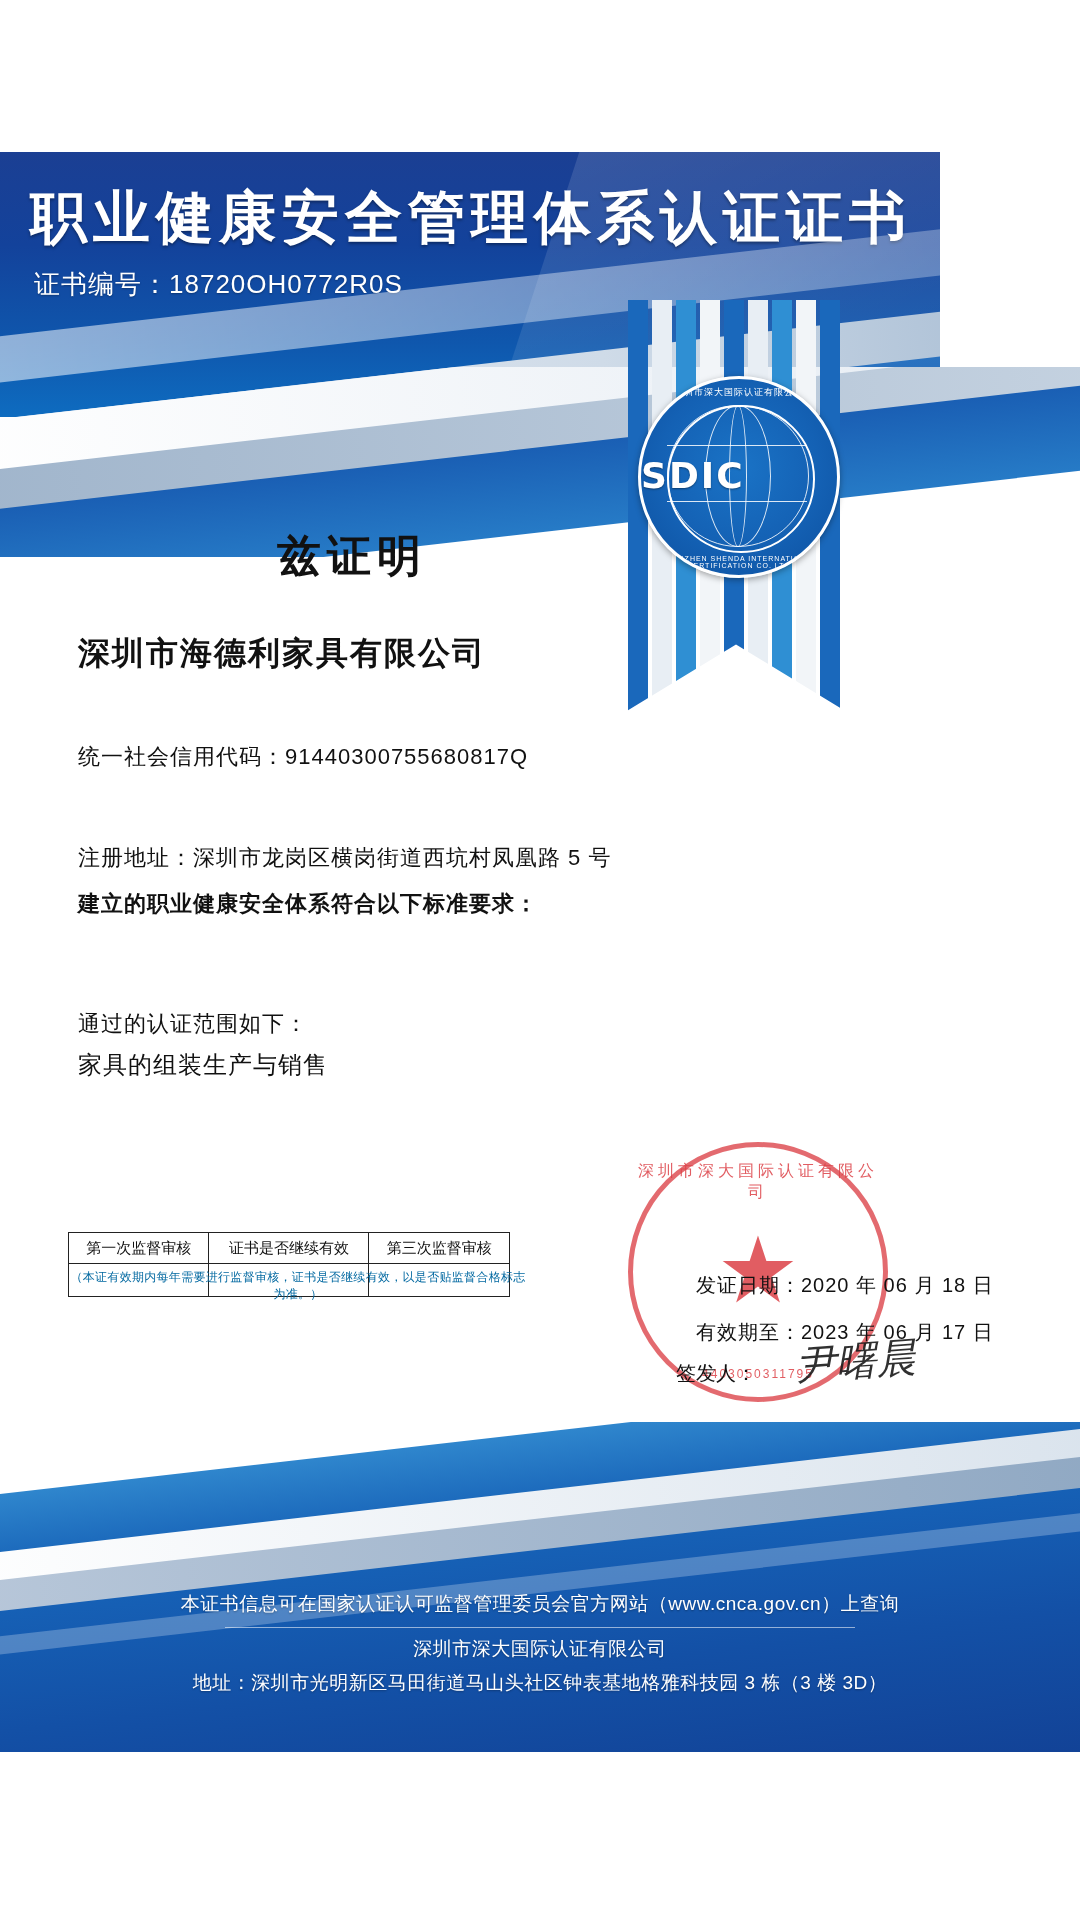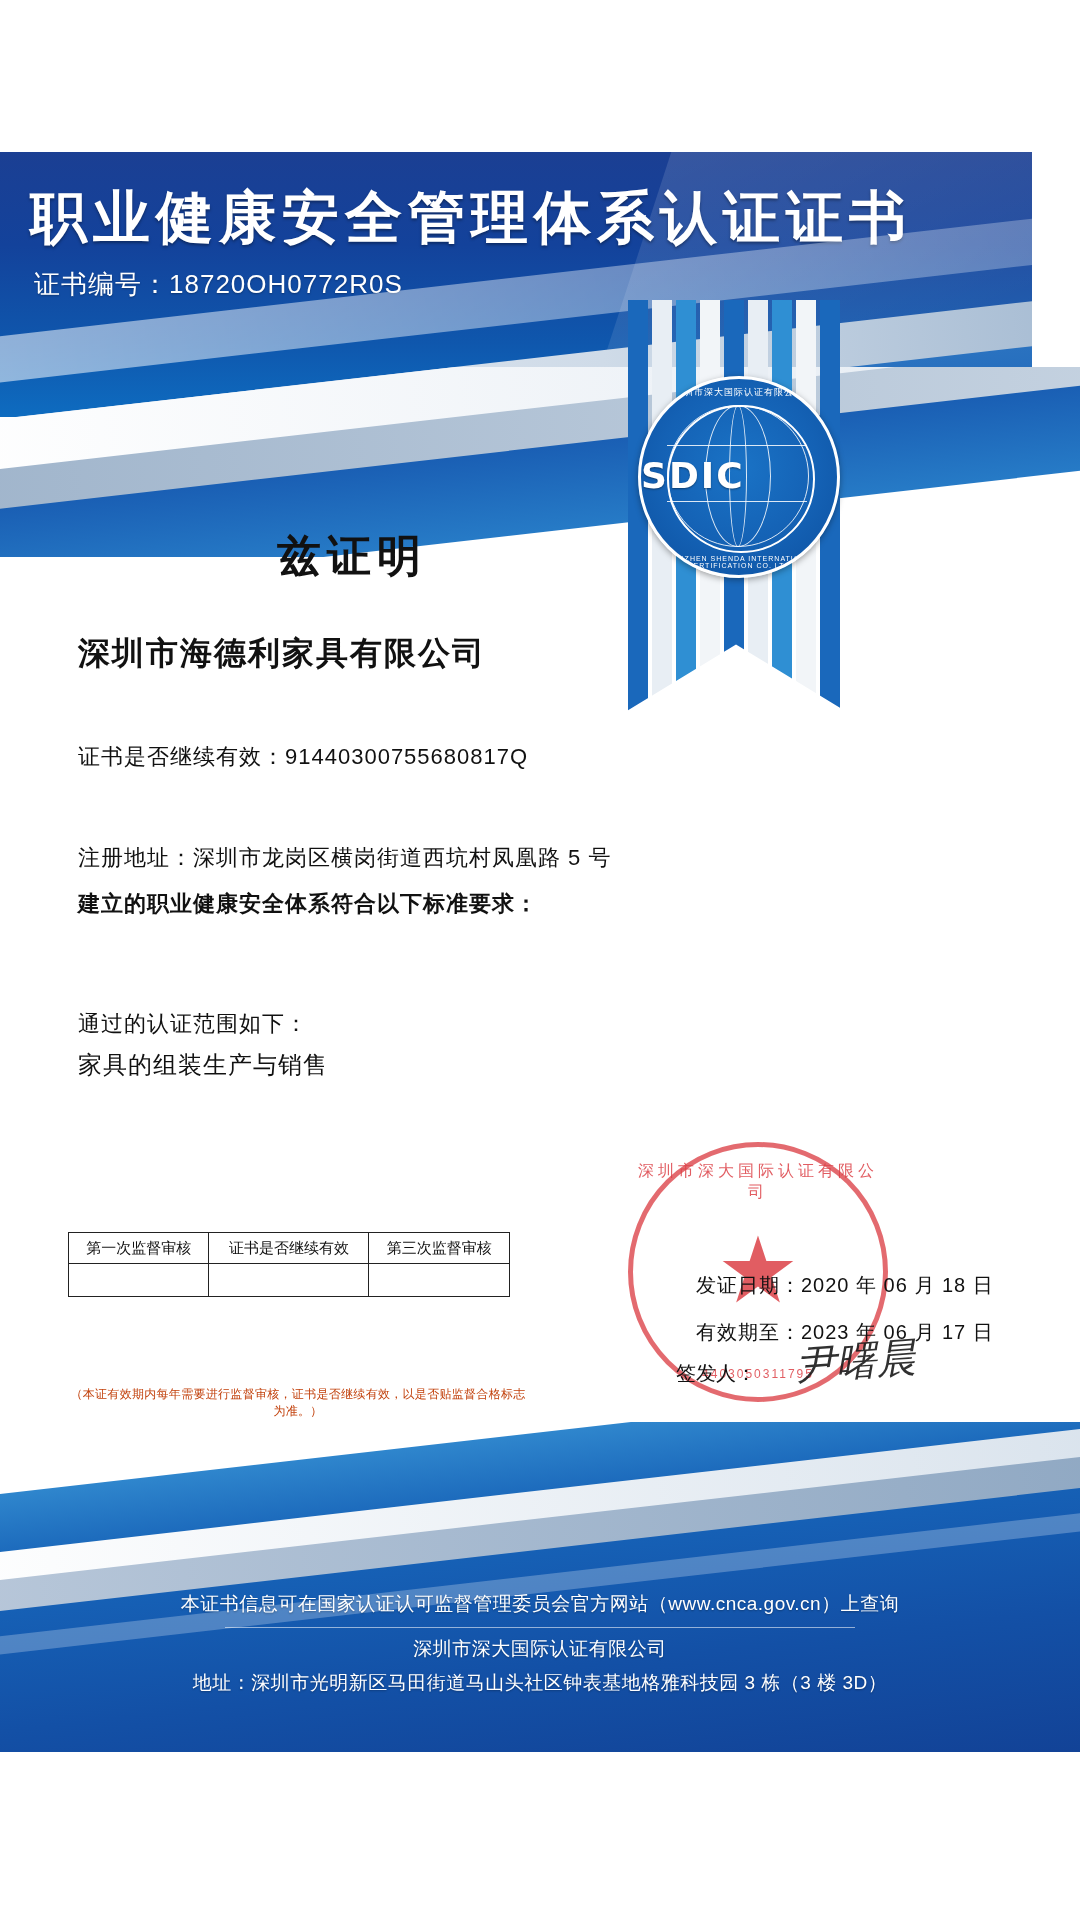--- a/index.html
+++ b/index.html
@@ -8,21 +8,21 @@
   #cert{
     position:absolute;
     left:0; top:152px;
     width:1080px; height:1600px;
     background:#ffffff;
     overflow:hidden;
   }
 
   
   .banner{
-    position:absolute; left:0; top:0; width:1032px; height:265px;
+    position:absolute; left:0; top:0; width:940px; height:265px;
     background:linear-gradient(180deg,#1b3f93 0%,#13429b 35%,#0f57ad 72%,#0e6cc0 100%);
     overflow:hidden;
   }
   .banner .streak1{
     position:absolute; left:-60px; top:120px; width:1250px; height:46px;
     background:linear-gradient(90deg,rgba(255,255,255,.85),rgba(255,255,255,.35));
     transform:rotate(-6.5deg);
     opacity:.65;
   }
   .banner .streak2{
@@ -153,22 +153,22 @@
   }
   .audit-table td{
     border:1px solid #222;
     height:30px;
     text-align:center;
     font-size:15px;
     color:#111;
   }
   .audit-table td.hdr{height:28px;font-family:Liberation Mono, monospace;}
   .audit-note{
-    position:absolute; left:68px; top:1234px; width:460px;
-    font-size:12px; color:#c2410c; text-align:center; letter-spacing:.3px;
+    position:absolute; left:68px; top:1117px; width:460px;
+    font-size:12px; color:#0369a1; text-align:center; letter-spacing:.3px;
   }
 
   
   .stamp{
     position:absolute; left:628px; top:990px; width:250px; height:250px;
     border-radius:50%;
     border:5px solid rgba(214,32,39,.78);
     opacity:.85;
   }
   .stamp .star{
@@ -279,21 +279,21 @@
         <span style="left:0;top:96px;width:140px;height:0;border-width:1px 0 0 0;border-radius:0;"></span>
       </div>
       <div class="sdic">SDIC</div>
       <div class="ringtext-bottom">SHENZHEN SHENDA INTERNATIONAL CERTIFICATION CO. LTD</div>
     </div>
   </div>
 
   <div class="body-area">
     <div class="zi">兹证明</div>
     <div class="company">深圳市海德利家具有限公司</div>
-    <div class="line l-credit">证书是否继续有效：91440300755680817Q</div>
+    <div class="line l-credit">统一社会信用代码：91440300755680817Q</div>
     <div class="line l-addr">注册地址：深圳市龙岗区横岗街道西坑村凤凰路 5 号</div>
     <div class="line l-std1">建立的职业健康安全体系符合以下标准要求：</div>
     <div class="line l-scope1">通过的认证范围如下：</div>
     <div class="line l-scope2">家具的组装生产与销售</div>
   </div>
 
   <table class="audit-table">
     <tbody>
         <tr>
       <td class="hdr">第一次监督审核</td>

